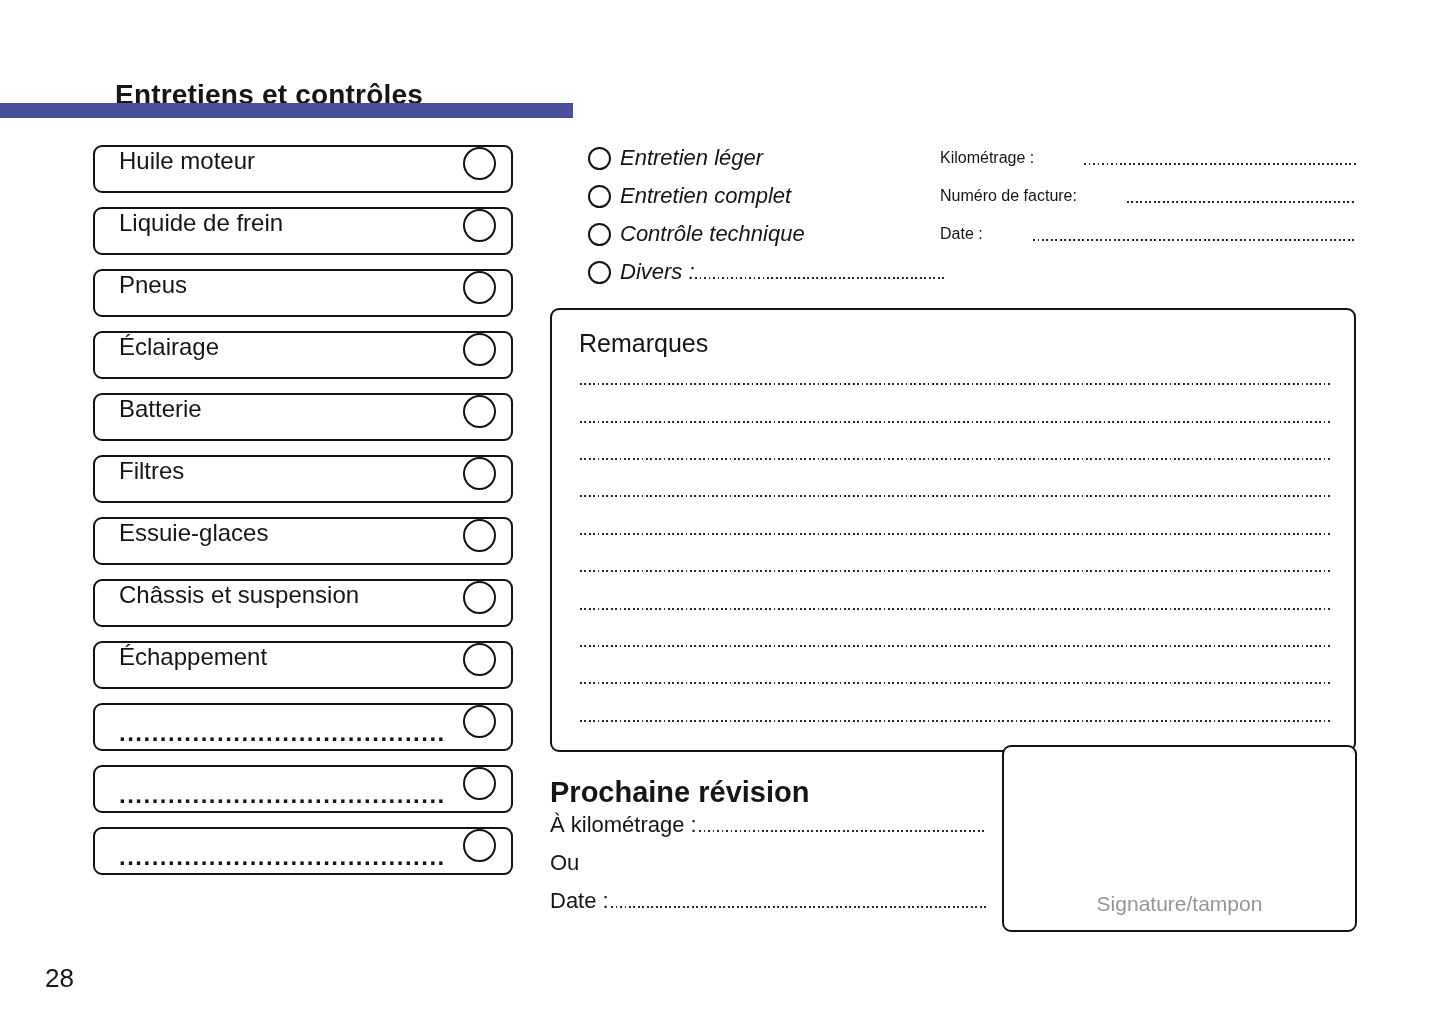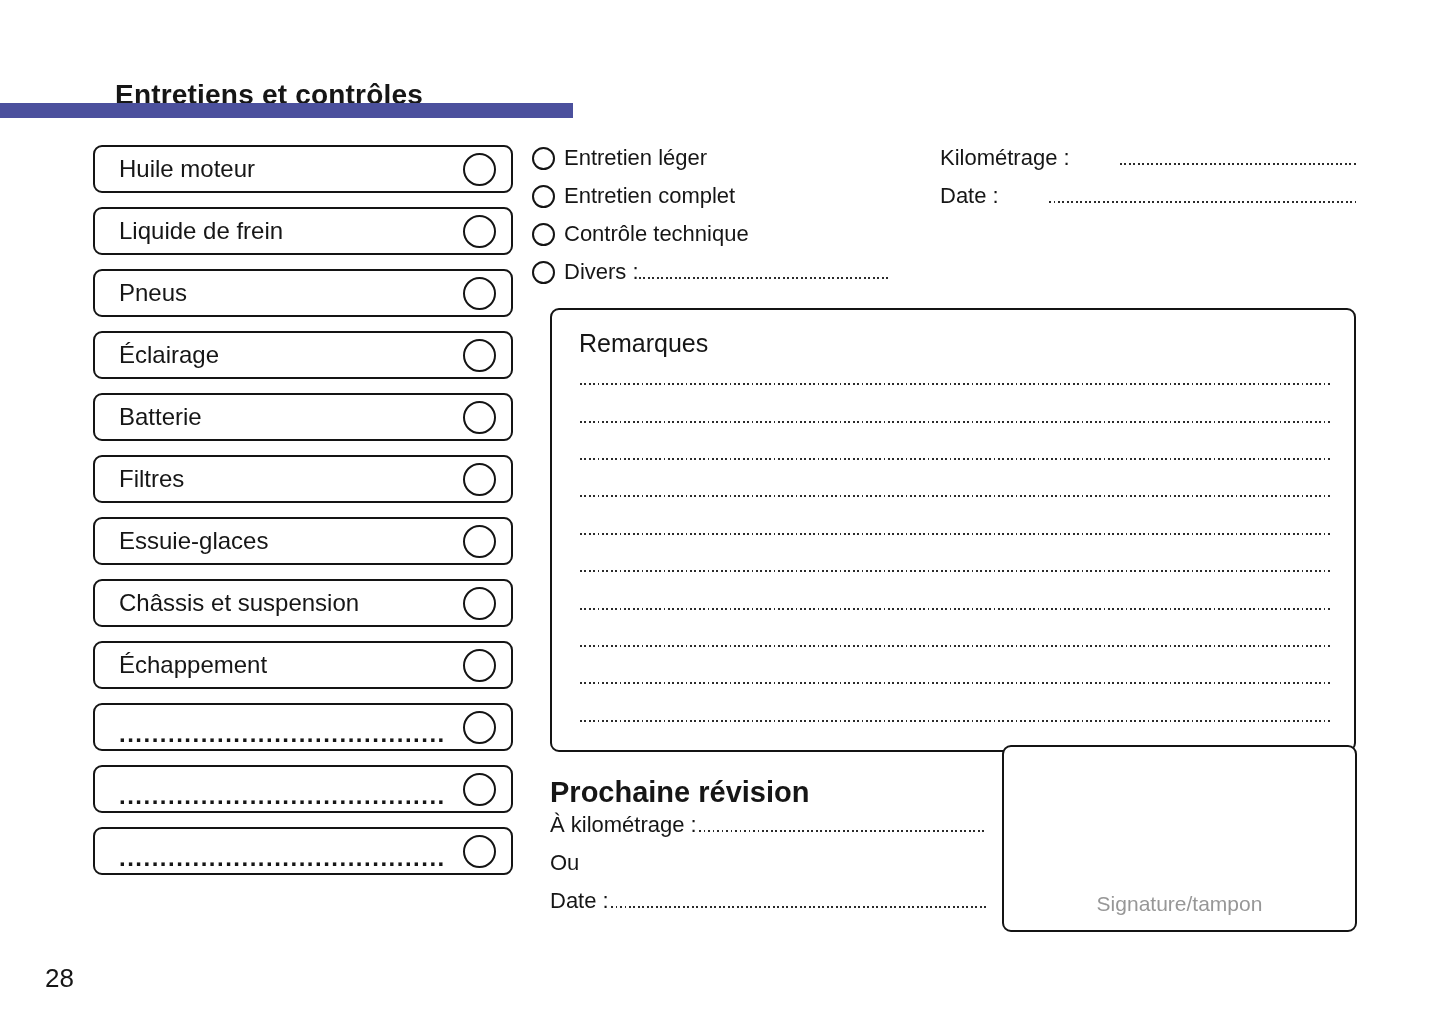--- a/index.html
+++ b/index.html
@@ -33,21 +33,20 @@
     position: absolute;
     left: 93px; top: 145px;
     width: 420px;
   }
   .check-row {
     height: 48px;
     margin-bottom: 14px;
     border: 2.5px solid #141414;
     border-radius: 9px;
     display: flex;
-    align-items: center;
     padding: 0 15px 0 24px;
     background: #fff;
   }
   .check-label {
     flex: 1;
     font-size: 24px;
     white-space: nowrap;
     overflow: hidden;
   }
   .check-label.dots {
@@ -59,22 +58,23 @@
     flex: none;
     width: 33px; height: 33px;
     border: 2.5px solid #141414;
     border-radius: 50%;
     background: #fff;
   }
 
   
   .service-options {
     position: absolute;
-    left: 532px; top: 139px;
+    left: 588px; top: 139px;
     width: 356px;
+    font-style: italic;
   }
   .option-row {
     display: flex;
     align-items: center;
     height: 38px;
     font-size: 22px;
   }
   .radio-circle {
     flex: none;
     width: 23px; height: 23px;
@@ -96,21 +96,21 @@
   
   .invoice-fields {
     position: absolute;
     left: 940px; top: 139px;
     width: 416px;
   }
   .field-row {
     display: flex;
     align-items: center;
     height: 38px;
-    font-size: 22px;
+    font-size: 16px;
     gap: 47px;
   }
   .field-row .label { white-space: nowrap; margin-right: 3px; }
 
   
   .remarks-panel {
     position: absolute;
     left: 550px; top: 308px;
     width: 806px; height: 444px;
     border: 2.5px solid #141414;
@@ -254,20 +254,24 @@
     <span class="leader"></span>
   </div>
 </div>
 
 <div class="invoice-fields">
   <div class="field-row">
     <span class="label">Kilométrage :</span>
     <span class="leader"></span>
   </div>
   <div class="field-row">
+    <span class="label">Numéro de facture:</span>
+    <span class="leader"></span>
+  </div>
+  <div class="field-row">
     <span class="label">Date :</span>
     <span class="leader"></span>
   </div>
 </div>
 
 <div class="remarks-panel">
   <div class="remarks-title">Remarques</div>
   <div class="remarks-lines">
     <div class="remarks-line"></div>
     <div class="remarks-line"></div>

